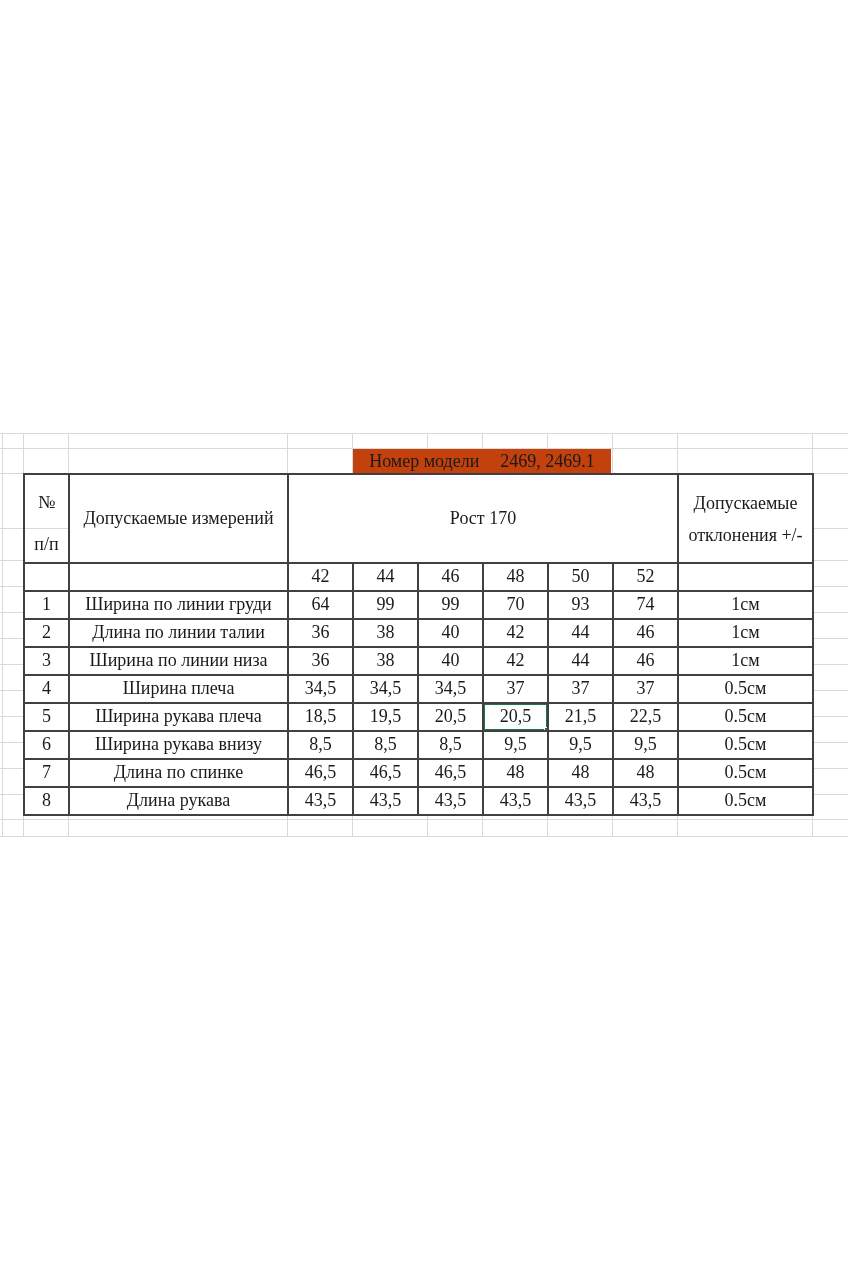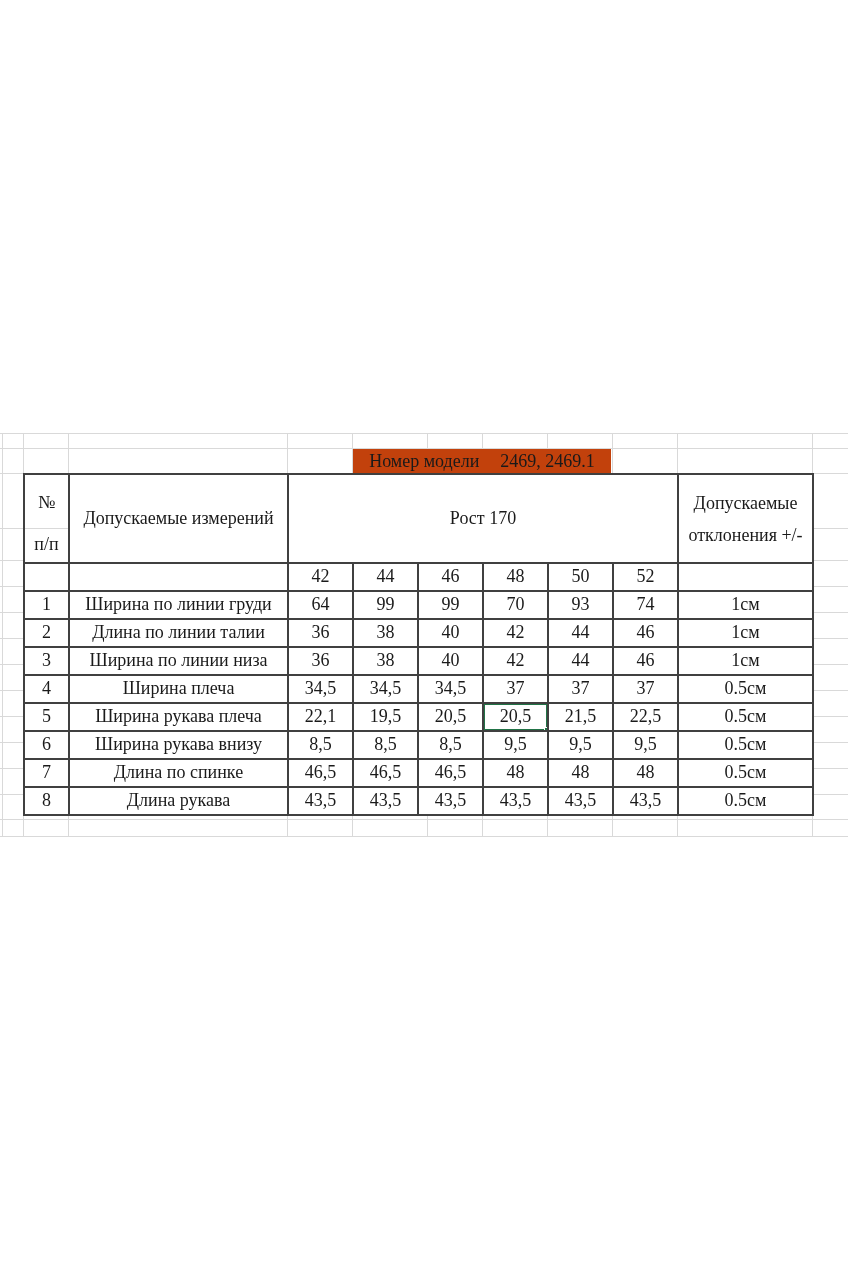--- a/index.html
+++ b/index.html
@@ -217,21 +217,21 @@
           <td>34,5</td>
           <td>34,5</td>
           <td>37</td>
           <td>37</td>
           <td>37</td>
           <td>0.5см</td>
         </tr>
         <tr>
           <td>5</td>
           <td>Ширина рукава плеча</td>
-          <td>22,1</td>
+          <td>18,5</td>
           <td>19,5</td>
           <td>20,5</td>
           <td class="selected">20,5</td>
           <td>21,5</td>
           <td>22,5</td>
           <td>0.5см</td>
         </tr>
         <tr>
           <td>6</td>
           <td>Ширина рукава внизу</td>

